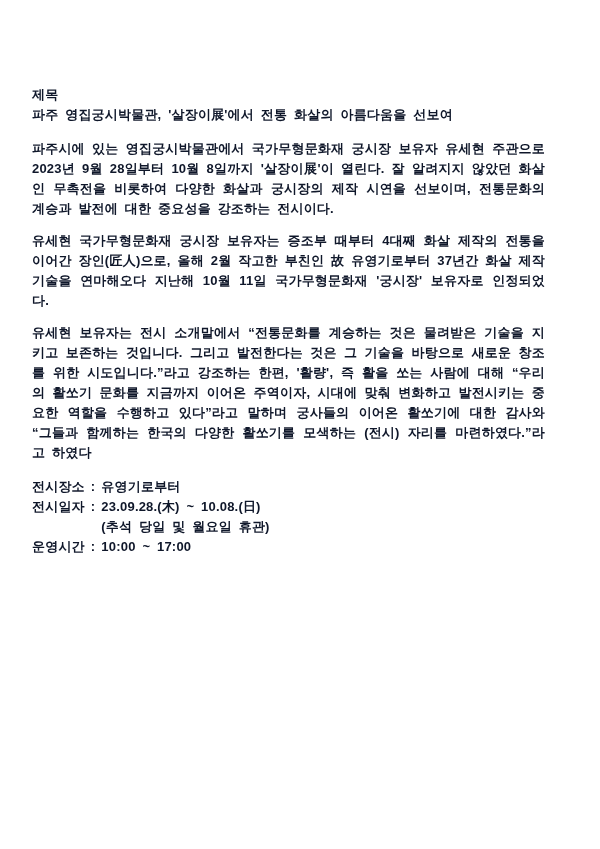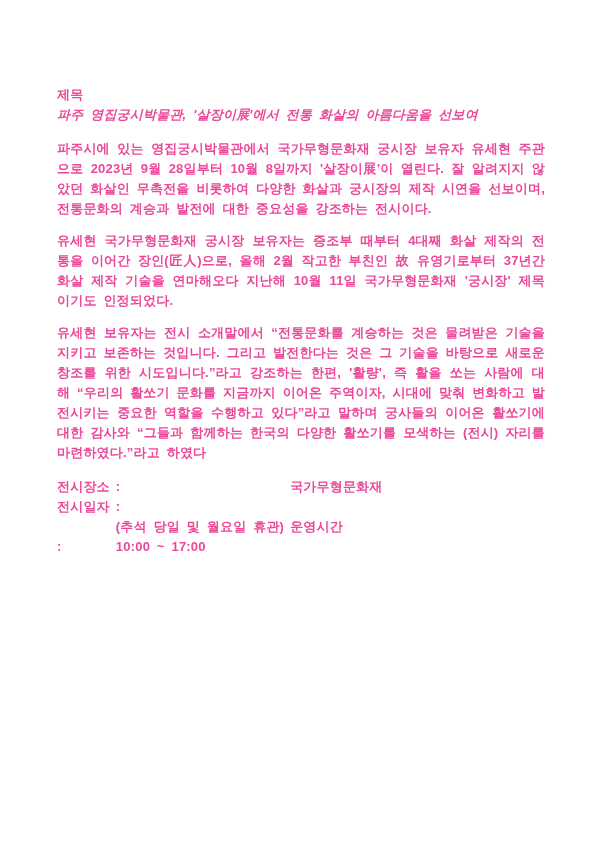--- a/index.html
+++ b/index.html
@@ -6,34 +6,34 @@
     margin: 0;
     padding: 0;
     background: #ffffff;
   }
   .page {
     position: relative;
     width: 600px;
     height: 849px;
     background: #ffffff;
     box-sizing: border-box;
-    padding: 85px 55px 0 57px;
+    padding: 85px 55px 0 32px;
     font-family: "Liberation Sans", "DejaVu Sans", sans-serif;
     font-weight: 700;
     font-size: 13px;
     line-height: 20px;
-    color: #ec4899;
+    color: #0f172a;
     letter-spacing: 0.2px;
     word-spacing: 3px;
     overflow: hidden;
   }
   .section { margin: 0; }
   .section + .section { margin-top: 14px; }
   .label-line { margin: 0; }
-  .single-line { margin: 0; text-align: justify; font-style: italic; }
+  .single-line { margin: 0; text-align: justify; }
   .para {
     margin: 12px 0 0 0;
     text-align: justify;
     text-align-last: left;
   }
   .para:first-of-type { margin-top: 0; }
   .body-text { margin-top: 0; }
   .info-section { margin-top: 16px; }
   .info-grid {
     display: grid;
@@ -49,33 +49,34 @@
 <div class="page">
 
   <div class="section">
     <div class="label-line">제목</div>
     <div class="single-line">파주 영집궁시박물관, '살장이展'에서 전통 화살의 아름다움을 선보여</div>
   </div>
 
 
   <div class="section">
     <p class="para body-text">파주시에 있는 영집궁시박물관에서 국가무형문화재 궁시장 보유자 유세현 주관으로 2023년 9월 28일부터 10월 8일까지 '살장이展'이 열린다. 잘 알려지지 않았던 화살인 무촉전을 비롯하여 다양한 화살과 궁시장의 제작 시연을 선보이며, 전통문화의 계승과 발전에 대한 중요성을 강조하는 전시이다.</p>
-    <p class="para">유세현 국가무형문화재 궁시장 보유자는 증조부 때부터 4대째 화살 제작의 전통을 이어간 장인(匠人)으로, 올해 2월 작고한 부친인 故 유영기로부터 37년간 화살 제작 기술을 연마해오다 지난해 10월 11일 국가무형문화재 '궁시장' 제목이기도 인정되었다.</p>
+    <p class="para">유세현 국가무형문화재 궁시장 보유자는 증조부 때부터 4대째 화살 제작의 전통을 이어간 장인(匠人)으로, 올해 2월 작고한 부친인 故 유영기로부터 37년간 화살 제작 기술을 연마해오다 지난해 10월 11일 국가무형문화재 '궁시장' 보유자로 인정되었다.</p>
     <p class="para">유세현 보유자는 전시 소개말에서 “전통문화를 계승하는 것은 물려받은 기술을 지키고 보존하는 것입니다. 그리고 발전한다는 것은 그 기술을 바탕으로 새로운 창조를 위한 시도입니다.”라고 강조하는 한편, '활량', 즉 활을 쏘는 사람에 대해 “우리의 활쏘기 문화를 지금까지 이어온 주역이자, 시대에 맞춰 변화하고 발전시키는 중요한 역할을 수행하고 있다”라고 말하며 궁사들의 이어온 활쏘기에 대한 감사와 “그들과 함께하는 한국의 다양한 활쏘기를 모색하는 (전시) 자리를 마련하였다.”라고 하였다</p>
   </div>
 
   <div class="section info-section">
     <div class="info-grid">
 
       <span>전시장소</span>
       <span>:</span>
-      <span>국가무형문화재</span>
+      <span>유영기로부터</span>
 
       <span>전시일자</span>
       <span>:</span>
+      <span>23.09.28.(木) ~ 10.08.(日)</span>
 
       <span></span>
       <span></span>
       <span>(추석 당일 및 월요일 휴관)</span>
 
       <span>운영시간</span>
       <span>:</span>
       <span>10:00 ~ 17:00</span>
 
     </div>

